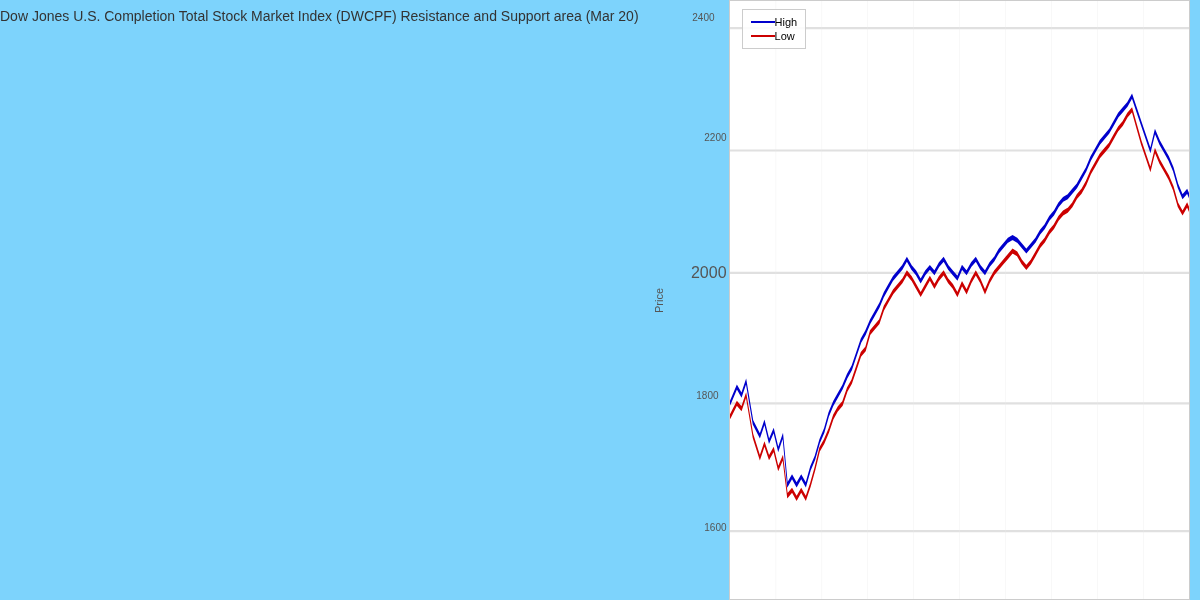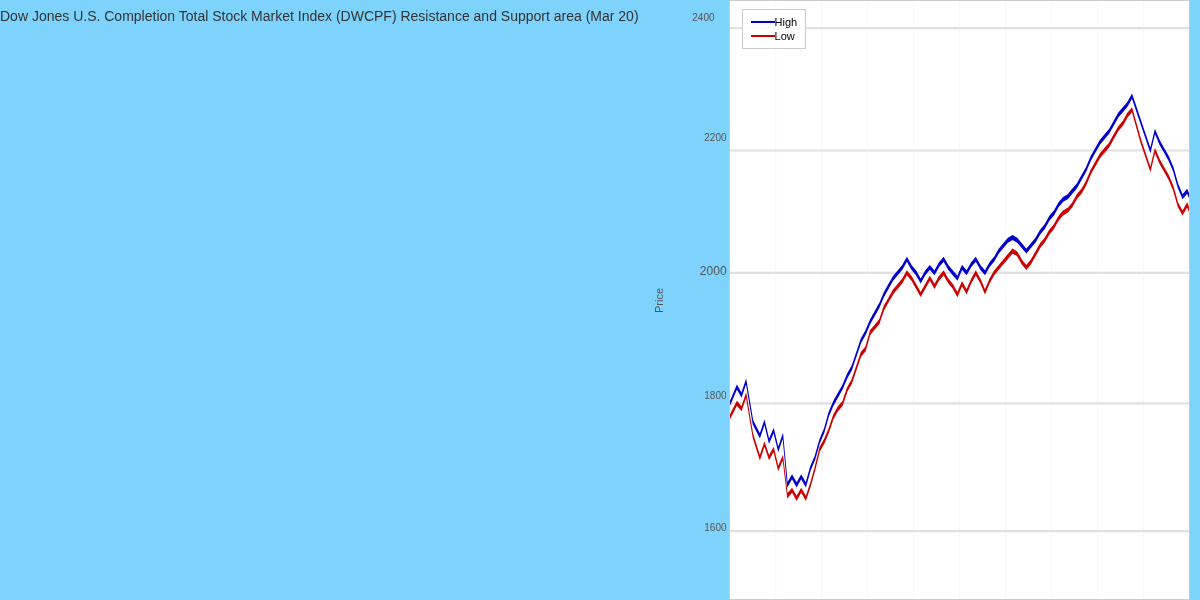--- a/index.html
+++ b/index.html
@@ -129,22 +129,22 @@
       <div class="chart-with-yaxis">
 
         <div class="y-ticks" style="position:relative;">
           <div class="y-axis-label" style="writing-mode:vertical-rl;transform:rotate(180deg);font-size:11px;color:#555;height:100%;display:flex;align-items:center;justify-content:center;">Price</div>
         </div>
         <div style="display:flex;flex-direction:row;flex:1;">
 
           <div style="width:38px;position:relative;flex-shrink:0;">
             <span style="position:absolute;right:14px;top:2%;font-size:10px;color:#555;">2400</span>
             <span style="position:absolute;right:2px;top:22%;font-size:10px;color:#555;">2200</span>
-            <span style="position:absolute;right:2px;top:44%;font-size:12px;color:#555;">2000</span>
-            <span style="position:absolute;right:2px;top:65%;font-size:10px;color:#555;">1800</span>
+            <span style="position:absolute;right:2px;top:44%;font-size:16px;color:#555;">2000</span>
+            <span style="position:absolute;right:10px;top:65%;font-size:10px;color:#555;">1800</span>
             <span style="position:absolute;right:2px;top:87%;font-size:10px;color:#555;margin-left:40px;">1600</span>
           </div>
 
           <div class="chart-area" style="border:1px solid #ccc;position:relative;overflow:hidden;flex:1;">
             
             <div class="legend">
               <div class="legend-item">
                 <span class="legend-line" style="background:#0000cc;"></span>
                 <span>High</span>
               </div>

